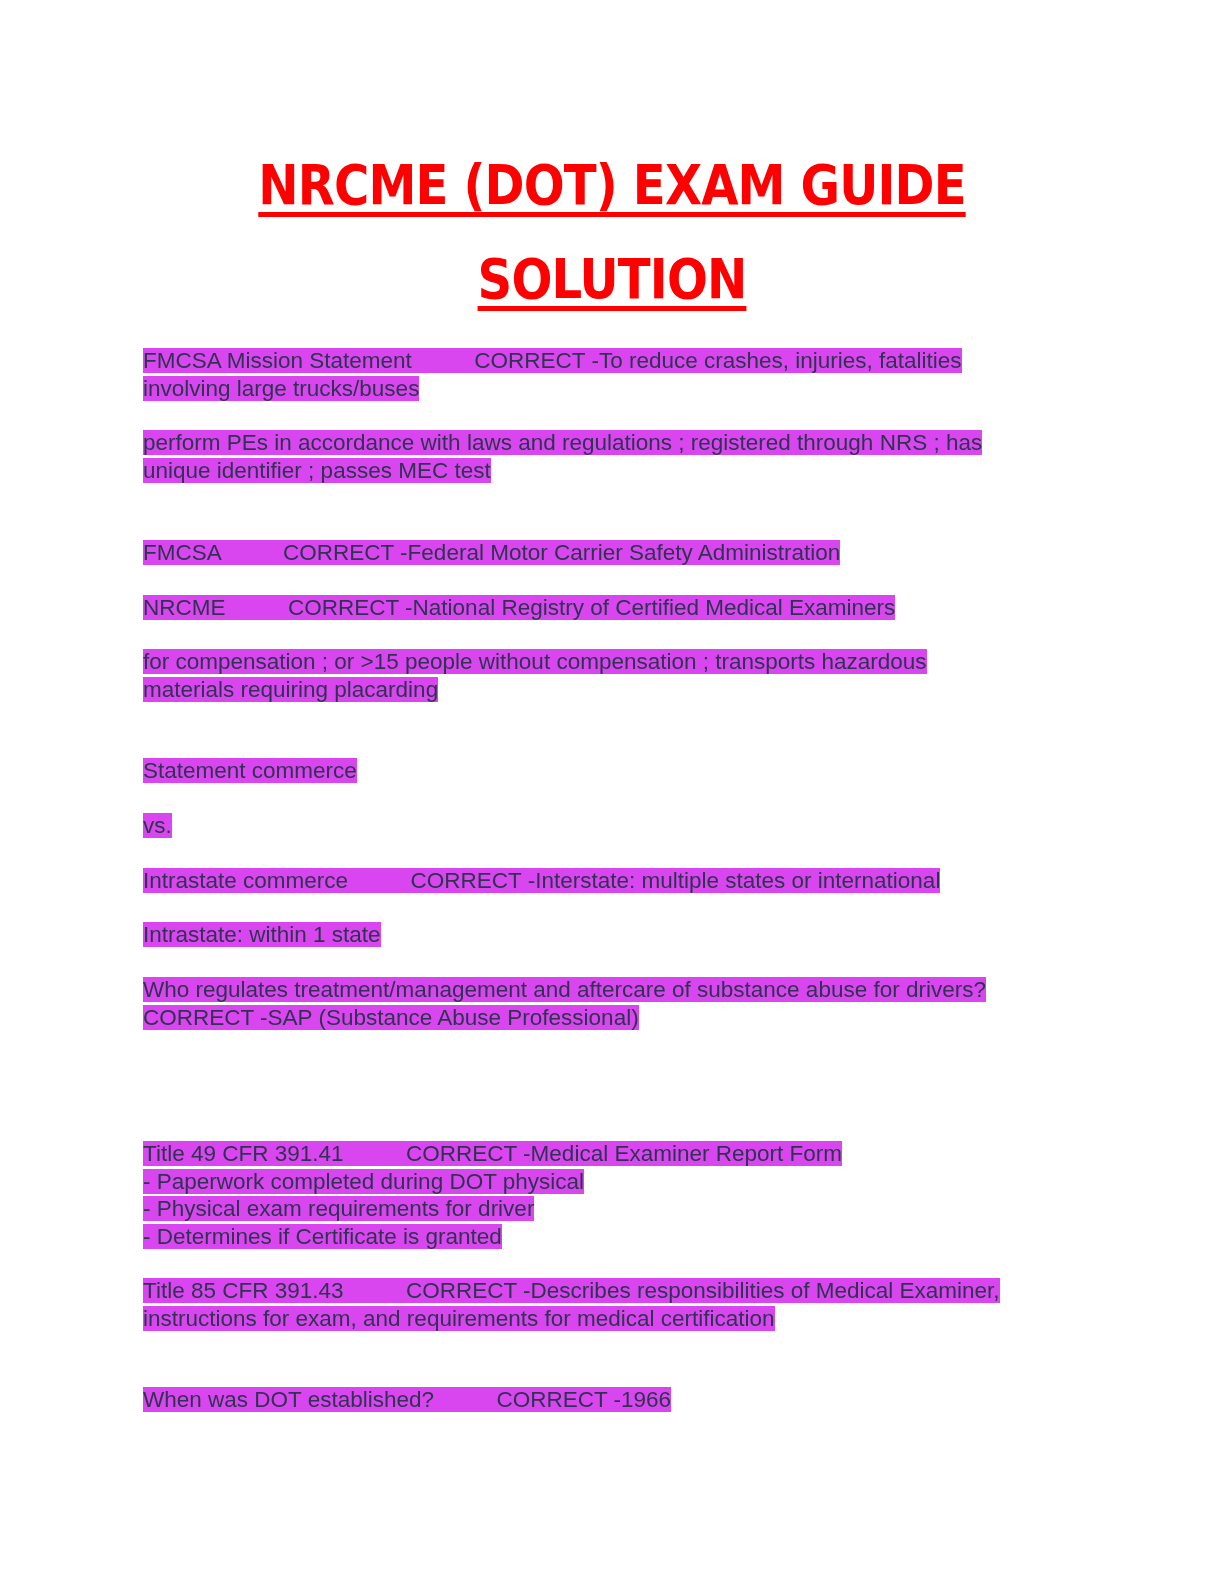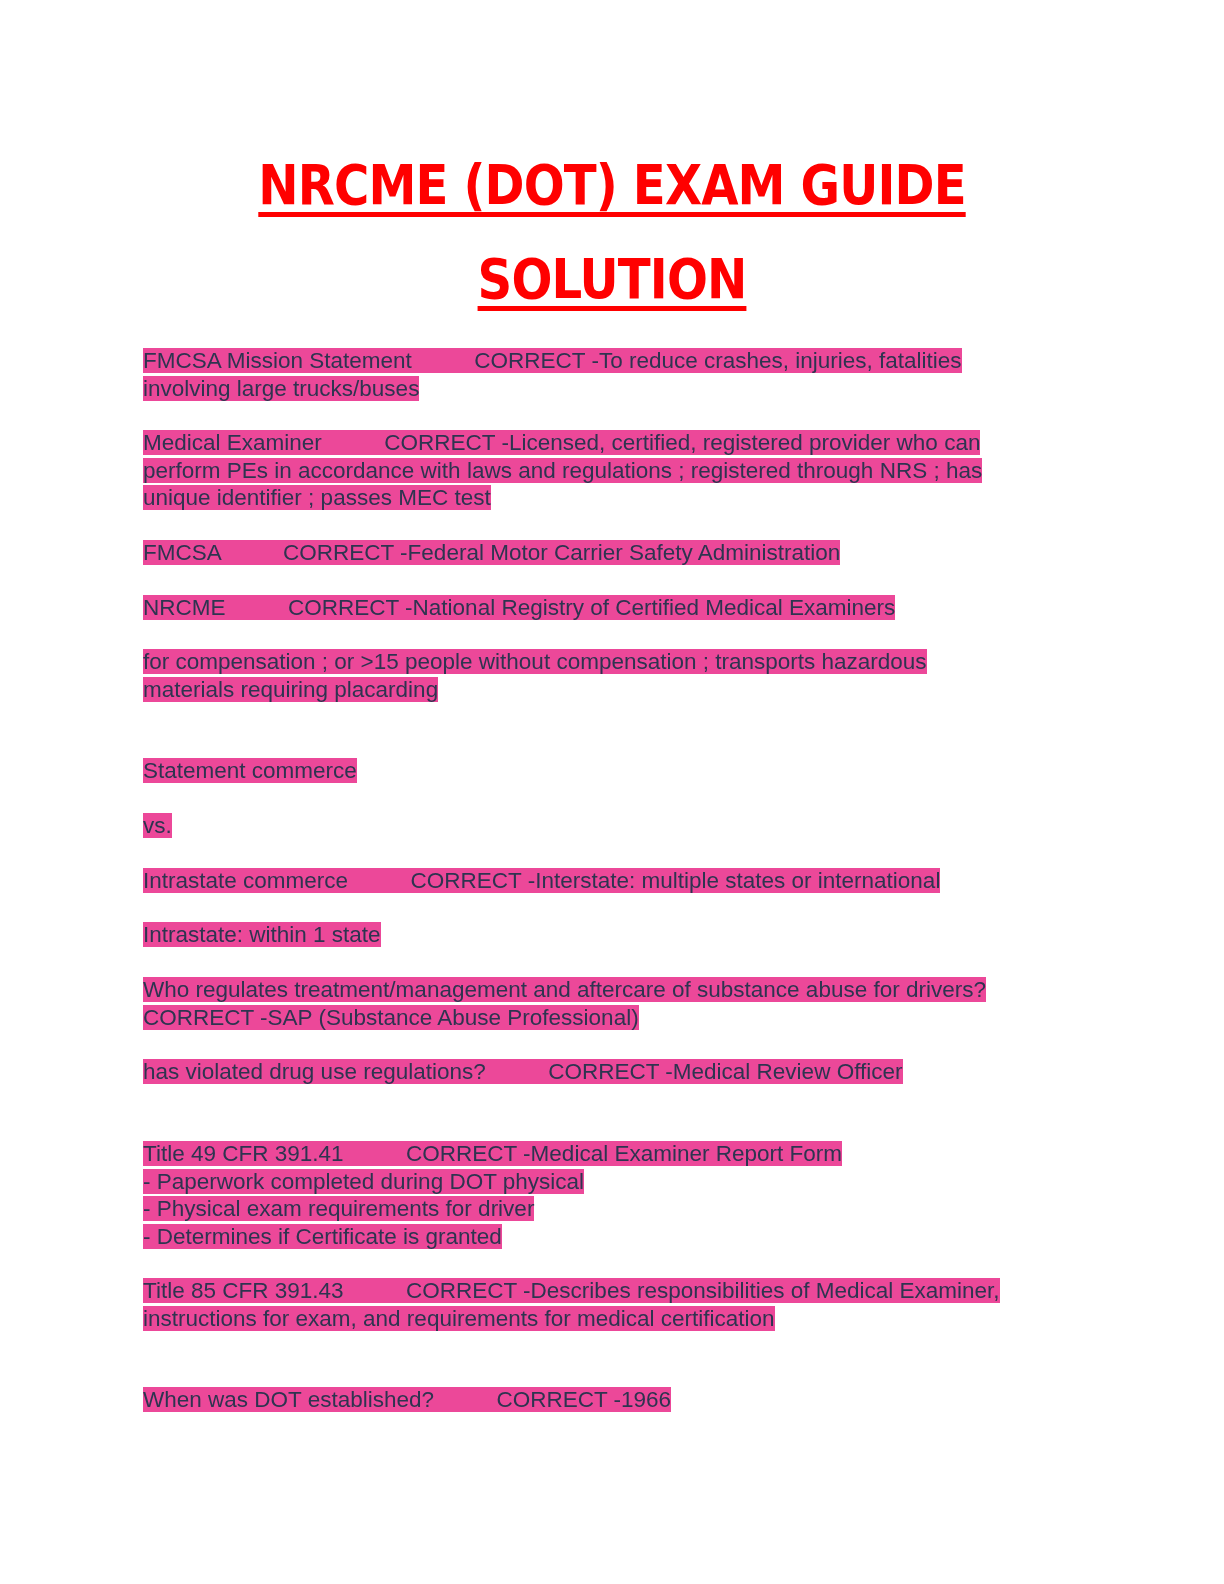--- a/index.html
+++ b/index.html
@@ -11,35 +11,34 @@
     }
     .title span { text-decoration: underline; text-decoration-thickness: 5px; text-underline-offset: 8px; }
     .t1 { top: 152px; transform: scaleX(0.86); }
     .t2 { top: 246px; transform: scaleX(0.86); }
     .para {
       position: absolute; left: 143px; width: 930px;
       font-family: "Liberation Sans", sans-serif; font-size: 22.5px;
       color: #2e3450; line-height: 27.5px;
     }
     .line { display: block; white-space: pre; }
-    .line span { background: #ec4899; }
+    .line span { background: #d946ef; }
   </style>
 </head>
 <body>
 
 <div class="title t1"><span>NRCME (DOT) EXAM GUIDE</span></div>
 <div class="title t2"><span>SOLUTION</span></div>
 
 <div class="para" style="top:347px">
   <div class="line"><span>FMCSA Mission Statement          CORRECT -To reduce crashes, injuries, fatalities</span></div>
   <div class="line"><span>involving large trucks/buses</span></div>
 </div>
 
 <div class="para" style="top:429px">
-  <div class="line"><span>Medical Examiner          CORRECT -Licensed, certified, registered provider who can</span></div>
   <div class="line"><span>perform PEs in accordance with laws and regulations ; registered through NRS ; has</span></div>
   <div class="line"><span>unique identifier ; passes MEC test</span></div>
 </div>
 
 <div class="para" style="top:539px">
   <div class="line"><span>FMCSA          CORRECT -Federal Motor Carrier Safety Administration</span></div>
 </div>
 
 <div class="para" style="top:594px">
   <div class="line"><span>NRCME          CORRECT -National Registry of Certified Medical Examiners</span></div>
@@ -65,21 +64,20 @@
 <div class="para" style="top:921px">
   <div class="line"><span>Intrastate: within 1 state</span></div>
 </div>
 
 <div class="para" style="top:976px">
   <div class="line"><span>Who regulates treatment/management and aftercare of substance abuse for drivers?</span></div>
   <div class="line"><span>CORRECT -SAP (Substance Abuse Professional)</span></div>
 </div>
 
 <div class="para" style="top:1058px">
-  <div class="line"><span>has violated drug use regulations?          CORRECT -Medical Review Officer</span></div>
 </div>
 
 <div class="para" style="top:1140px">
   <div class="line"><span>Title 49 CFR 391.41          CORRECT -Medical Examiner Report Form</span></div>
   <div class="line"><span>- Paperwork completed during DOT physical</span></div>
   <div class="line"><span>- Physical exam requirements for driver</span></div>
   <div class="line"><span>- Determines if Certificate is granted</span></div>
 </div>
 
 <div class="para" style="top:1277px">

